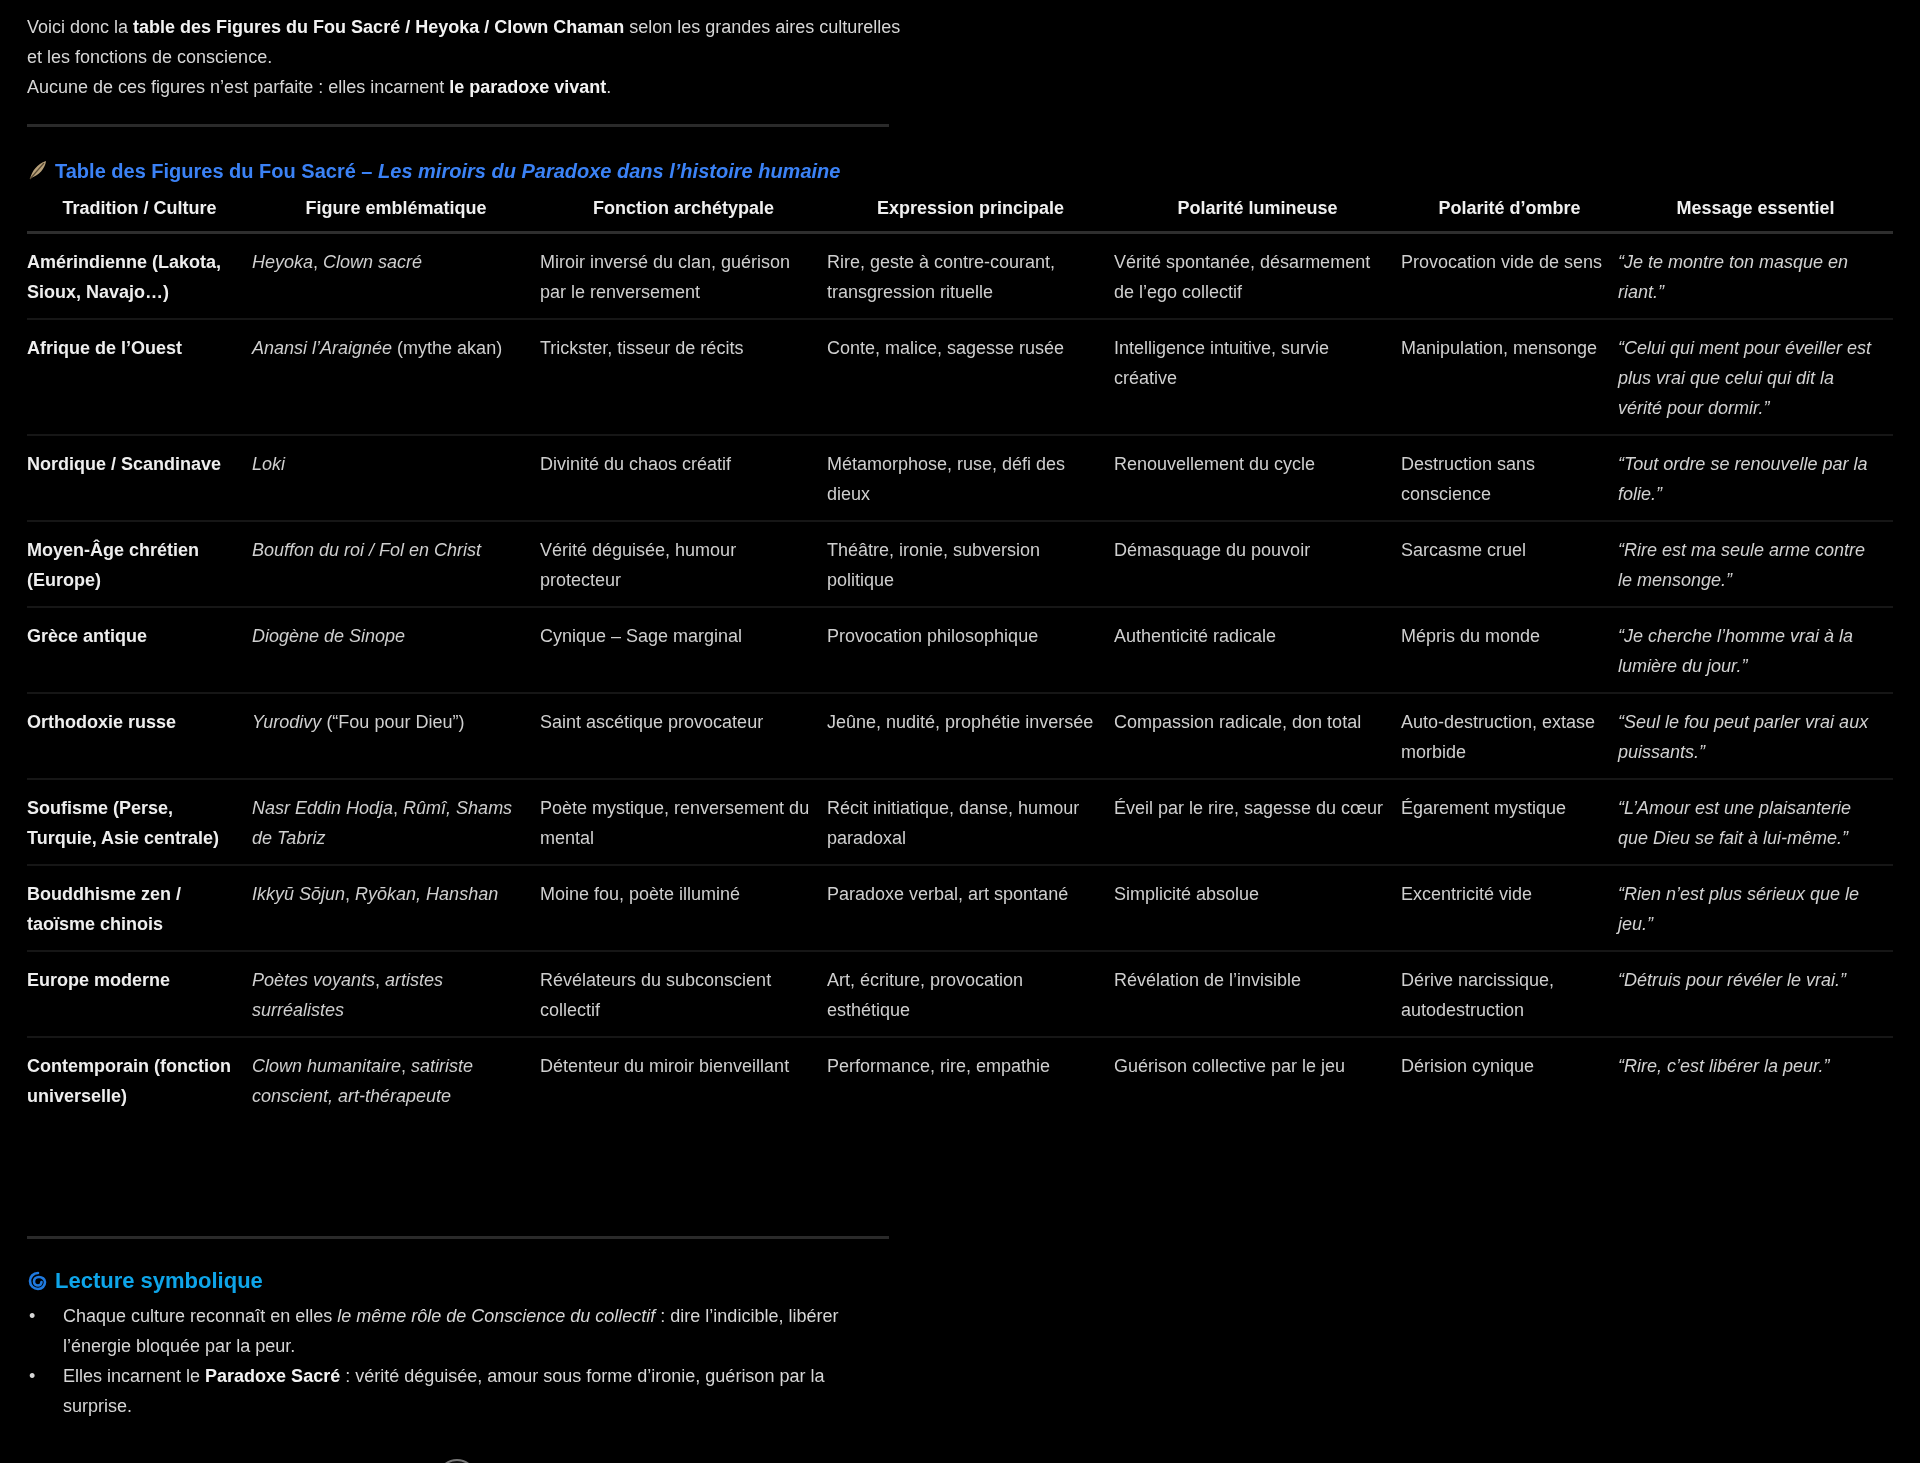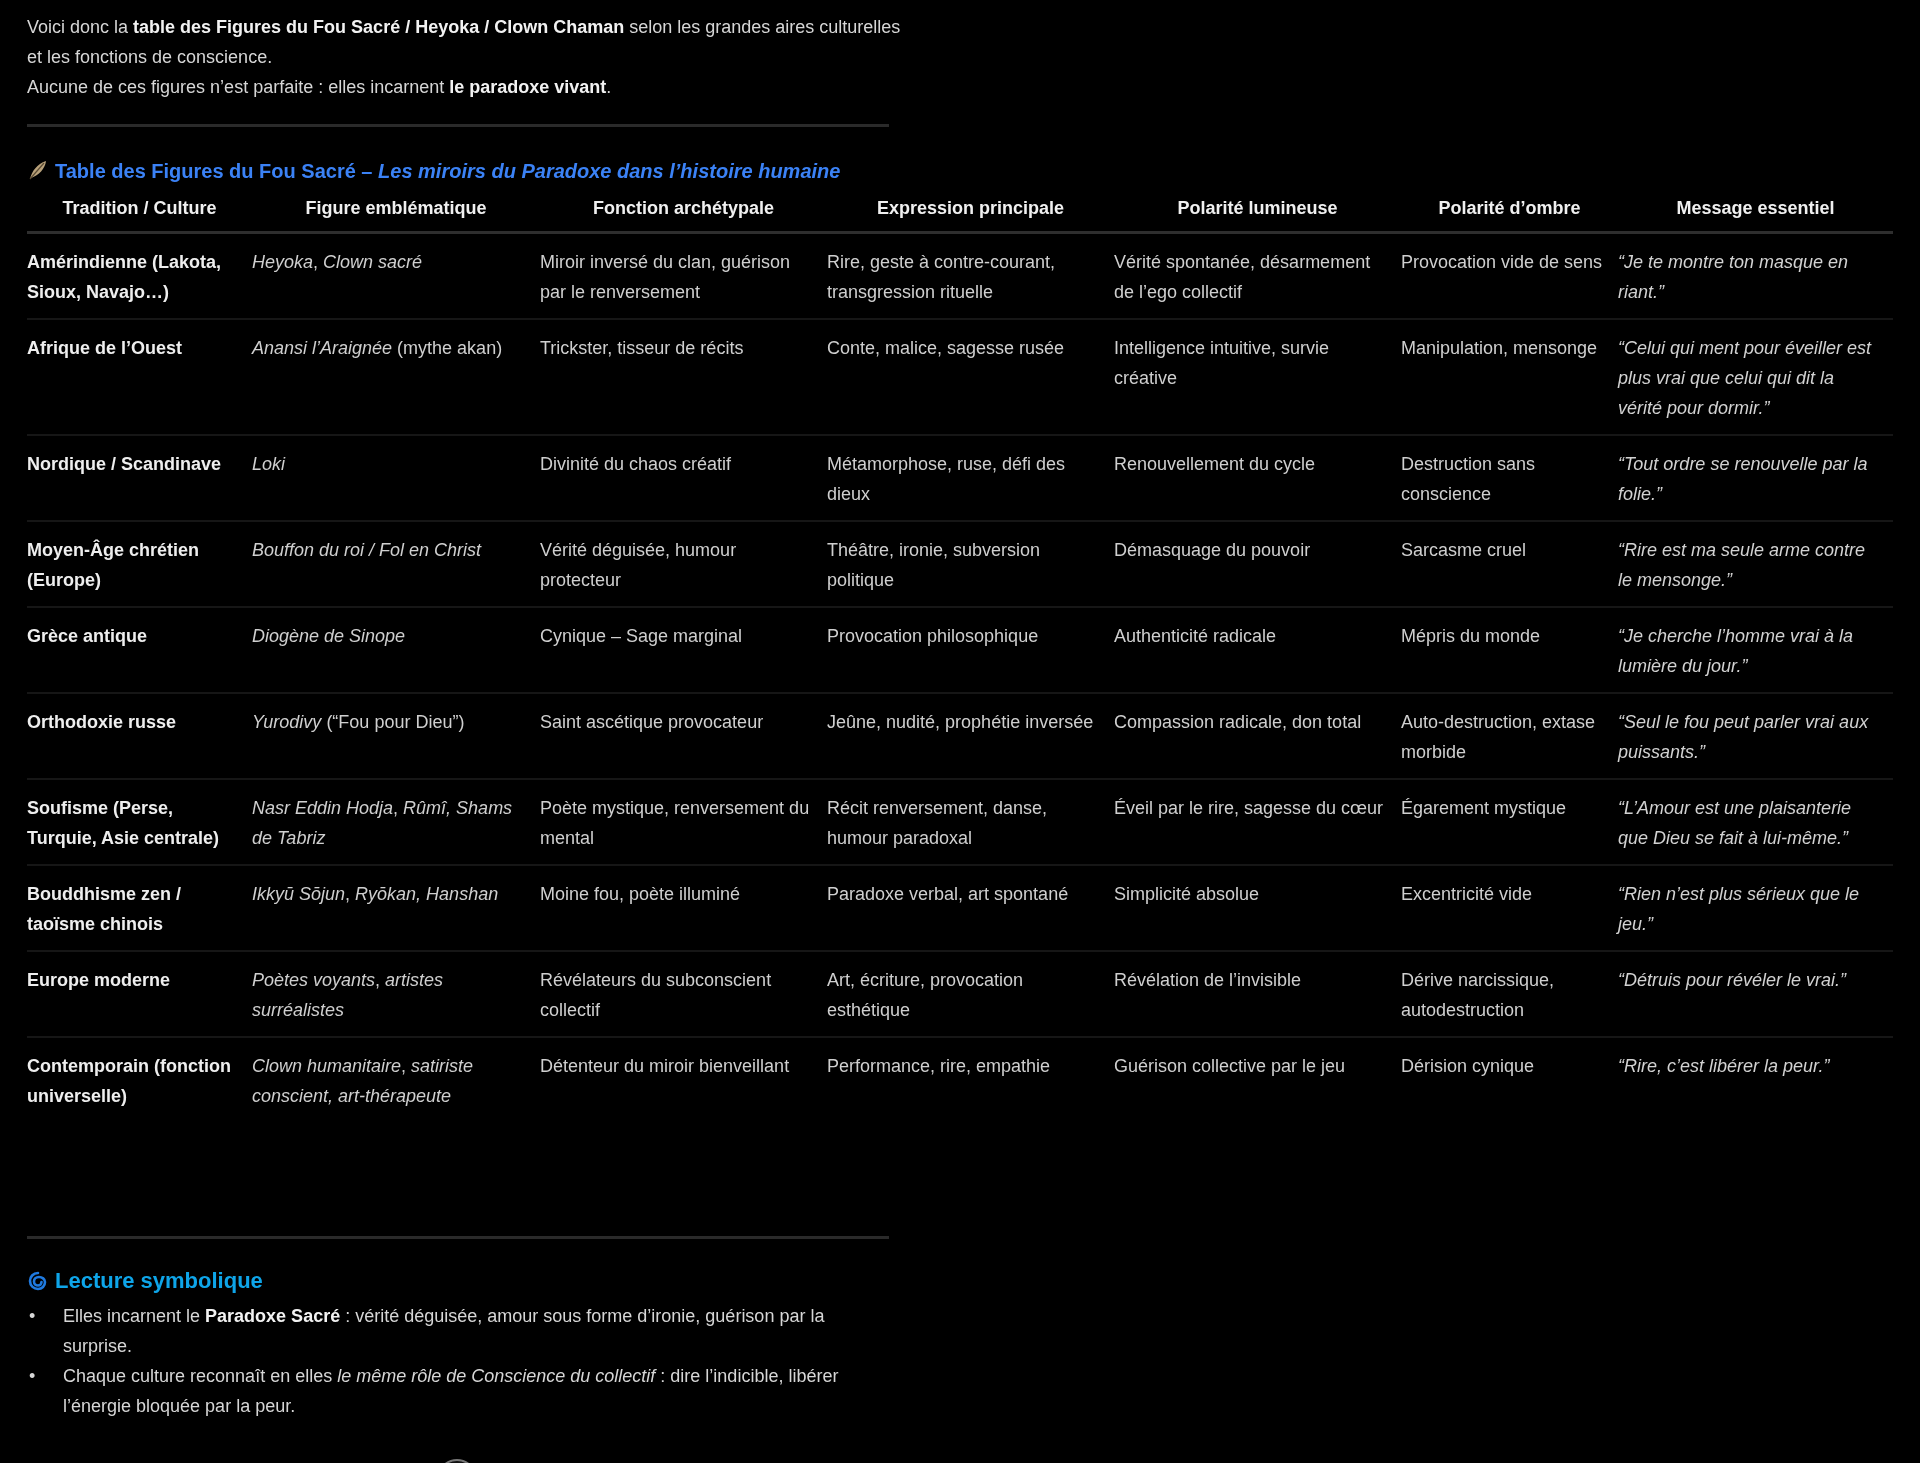--- a/index.html
+++ b/index.html
@@ -120,21 +120,21 @@
         <td>Saint ascétique provocateur</td>
         <td>Jeûne, nudité, prophétie inversée</td>
         <td>Compassion radicale, don total</td>
         <td>Auto-destruction, extase morbide</td>
         <td class="msg">“Seul le fou peut parler vrai aux puissants.”</td>
       </tr>
       <tr>
         <td class="trad">Soufisme (Perse, Turquie, Asie centrale)</td>
         <td class="fig"><i>Nasr Eddin Hodja</i><span>, </span><i>Rûmî, Shams de Tabriz</i><span></span></td>
         <td>Poète mystique, renversement du mental</td>
-        <td>Récit renversement, danse, humour paradoxal</td>
+        <td>Récit initiatique, danse, humour paradoxal</td>
         <td>Éveil par le rire, sagesse du cœur</td>
         <td>Égarement mystique</td>
         <td class="msg">“L’Amour est une plaisanterie que Dieu se fait à lui-même.”</td>
       </tr>
       <tr>
         <td class="trad">Bouddhisme zen / taoïsme chinois</td>
         <td class="fig"><i>Ikkyū Sōjun</i><span>, </span><i>Ryōkan, Hanshan</i><span></span></td>
         <td>Moine fou, poète illuminé</td>
         <td>Paradoxe verbal, art spontané</td>
         <td>Simplicité absolue</td>
@@ -166,17 +166,17 @@
 
 <div class="lecture">
   <span class="ico">
     <svg width="22" height="22" viewBox="0 0 22 22">
         <path d="M11 3 C6 3 3 7 3 11 C3 16 7 19 11 19 C15 19 18 16 18 12 C18 9 15 7 12 7 C9 7 7 9 7 11.5 C7 14 9 15.5 11 15.5 C13 15.5 14.5 14 14.5 12" fill="none" stroke="#1f7ae0" stroke-width="2.6" stroke-linecap="round"></path>
       </svg>
   </span><span>Lecture symbolique</span>
 </div>
 
 <ul class="bullets">
+  <li><span>Chaque culture reconnaît en elles </span><i>le même rôle de Conscience du collectif</i><span> : dire l’indicible, libérer l’énergie bloquée par la peur.</span></li>
   <li><span>Elles incarnent le </span><b>Paradoxe Sacré</b><span> : vérité déguisée, amour sous forme d’ironie, guérison par la surprise.</span></li>
-  <li><span>Chaque culture reconnaît en elles </span><i>le même rôle de Conscience du collectif</i><span> : dire l’indicible, libérer l’énergie bloquée par la peur.</span></li>
 </ul>
 
 <div class="scroll-btn"></div>
 
 </body></html>

